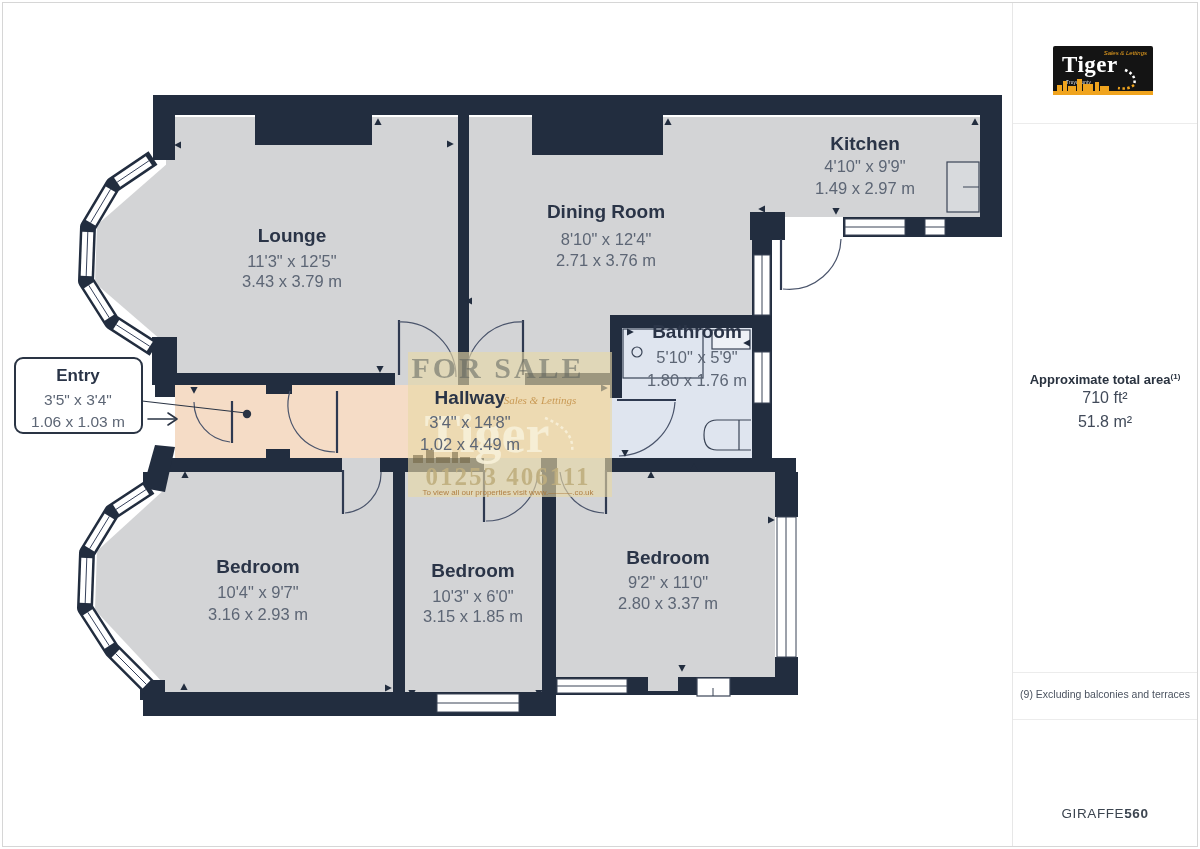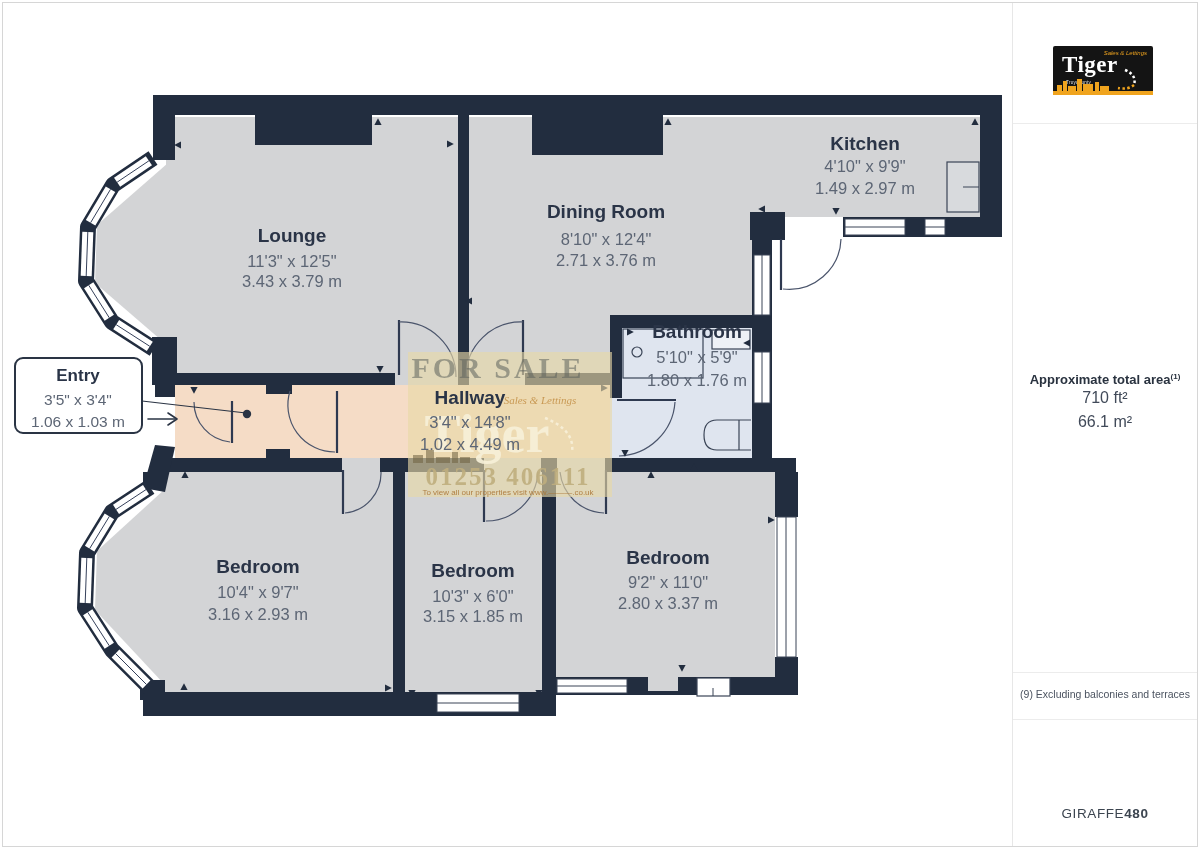--- a/index.html
+++ b/index.html
@@ -299,21 +299,21 @@
     <span class="sky" style="left:30px;width:10px;height:7px"></span>
     <span class="sky" style="left:42px;width:4px;height:9px"></span>
     <span class="sky" style="left:47px;width:9px;height:5px"></span>
     <span class="bar"></span>
   </div>
 
   <div class="sb-center area-title" style="top:372px">
     <span>Approximate total area</span><sup>(1)</sup>
   </div>
   <div class="sb-center area-val" style="top:389px">710 ft²</div>
-  <div class="sb-center area-val" style="top:413px">66.1 m²</div>
+  <div class="sb-center area-val" style="top:413px">51.8 m²</div>
 
   <div class="sb-center footnote" style="top:688px">(9) Excluding balconies and terraces</div>
 
 
   <div class="sb-center gbrand" style="top:806px">
-    <span>GIRAFFE</span><b>480</b>
+    <span>GIRAFFE</span><b>560</b>
   </div>
 </div>
 
 </body></html>

